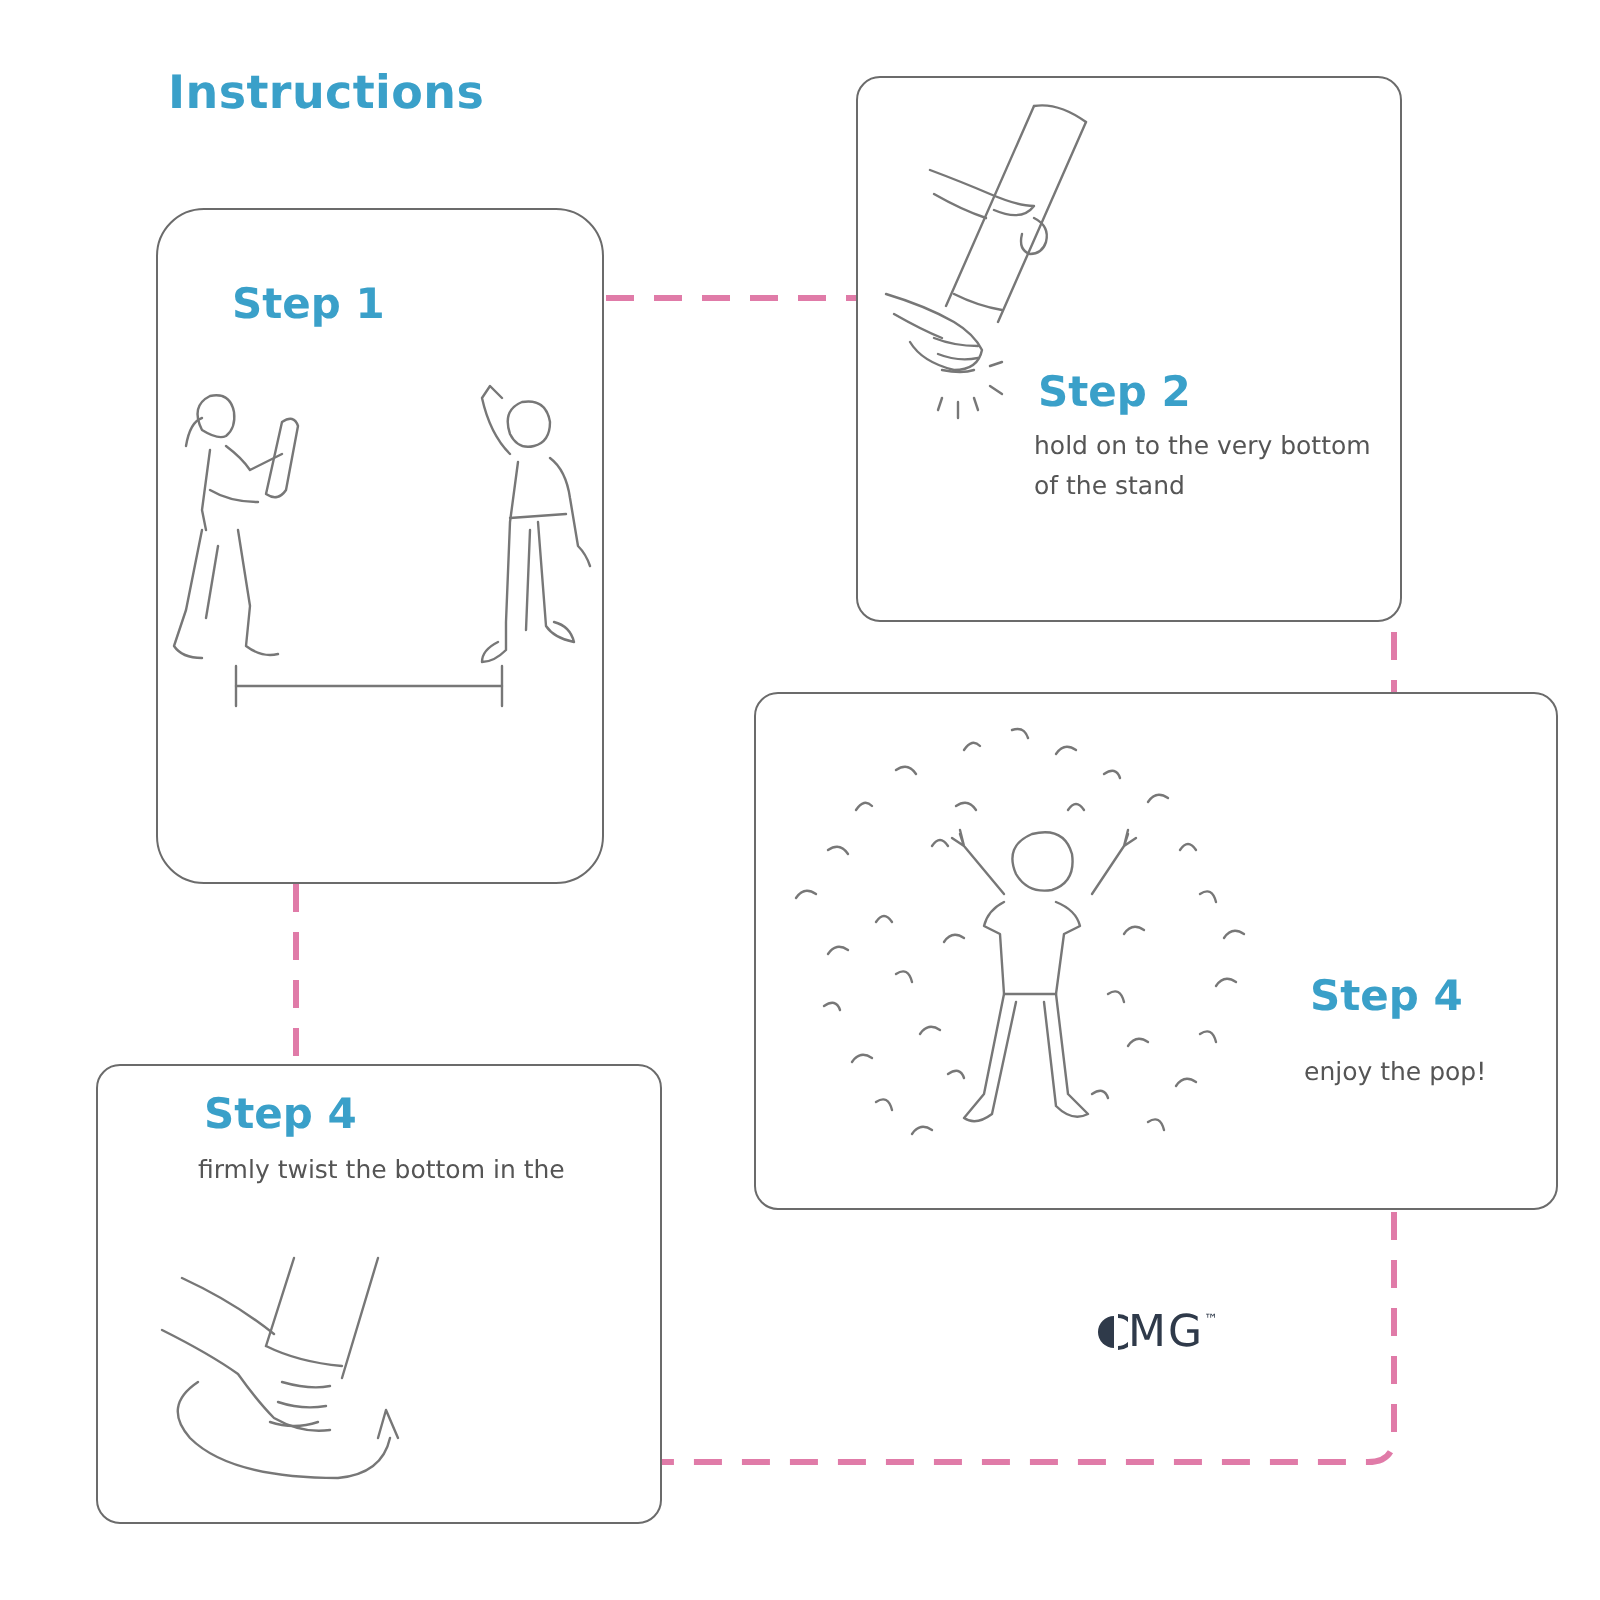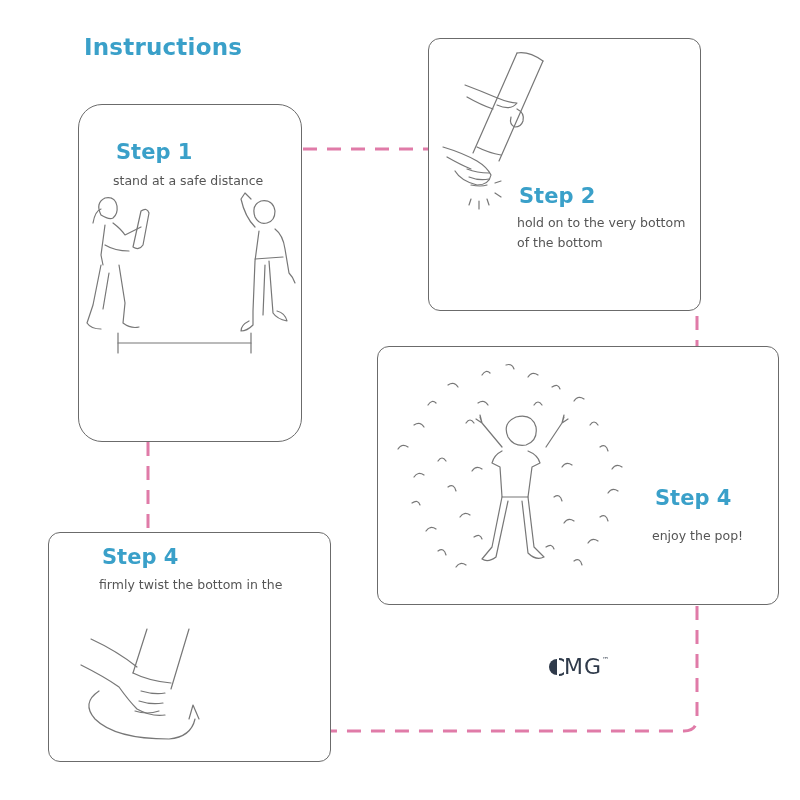--- a/index.html
+++ b/index.html
@@ -48,21 +48,20 @@
       <path d="M176 154 l28 -2"></path>
       <path d="M190 156 l4 52 q4 6 14 8 q-2 -8 -10 -10"></path>
       <path d="M186 160 l-2 50"></path>
 
       <line x1="39" y1="228" x2="39" y2="248"></line>
       <line x1="39" y1="238" x2="172" y2="238"></line>
       <line x1="172" y1="228" x2="172" y2="248"></line>
     </g>
   </svg>
   <div class="step-label" style="left:37px; top:35px;">Step 1</div>
-  <div class="step-text" style="left:34px; top:66px;">stand at a safe distance</div>
 </div>
 
 <div class="card" style="left:428px; top:38px; width:273px; height:273px;">
   <svg class="art" width="273" height="230">
     <g stroke="#777" stroke-width="1.2" fill="none" stroke-linecap="round" stroke-linejoin="round">
 
       <path d="M88 14 q12 -2 26 8"></path>
       <path d="M88 14 l-44 100"></path>
       <path d="M114 22 l-44 100"></path>
       <path d="M48 108 q12 6 24 8"></path>
@@ -79,21 +78,21 @@
 
       <path d="M42 160 l-2 6"></path>
       <path d="M50 162 l0 8"></path>
       <path d="M58 160 l2 6"></path>
       <path d="M66 154 l6 4"></path>
       <path d="M66 144 l6 -2"></path>
     </g>
   </svg>
   <div class="step-label" style="left:90px; top:145px;">Step 2</div>
   <div class="step-text" style="left:88px; top:174px;">hold on to the very bottom</div>
-  <div class="step-text" style="left:88px; top:194px;">of the bottom</div>
+  <div class="step-text" style="left:88px; top:194px;">of the stand</div>
 </div>
 
 <div class="card" style="left:377px; top:346px; width:402px; height:259px;">
   <svg class="art" width="402" height="259">
     <g stroke="#777" stroke-width="1.2" fill="none" stroke-linecap="round" stroke-linejoin="round">
 
       <path d="M130 90 q-6 -14 8 -20 q16 -4 20 10 q2 14 -10 18 q-12 2 -18 -8z"></path>
       <path d="M124 100 l-20 -24 l-2 -6 m2 6 l-6 -4 m6 4 l-2 -8"></path>
       <path d="M168 100 l16 -24 l2 -6 m-2 6 l6 -4 m-6 4 l2 -8"></path>
       <path d="M124 104 q-8 4 -10 12 l8 4 l2 30 l26 0 l4 -30 l8 -4 q-2 -8 -12 -12"></path>

